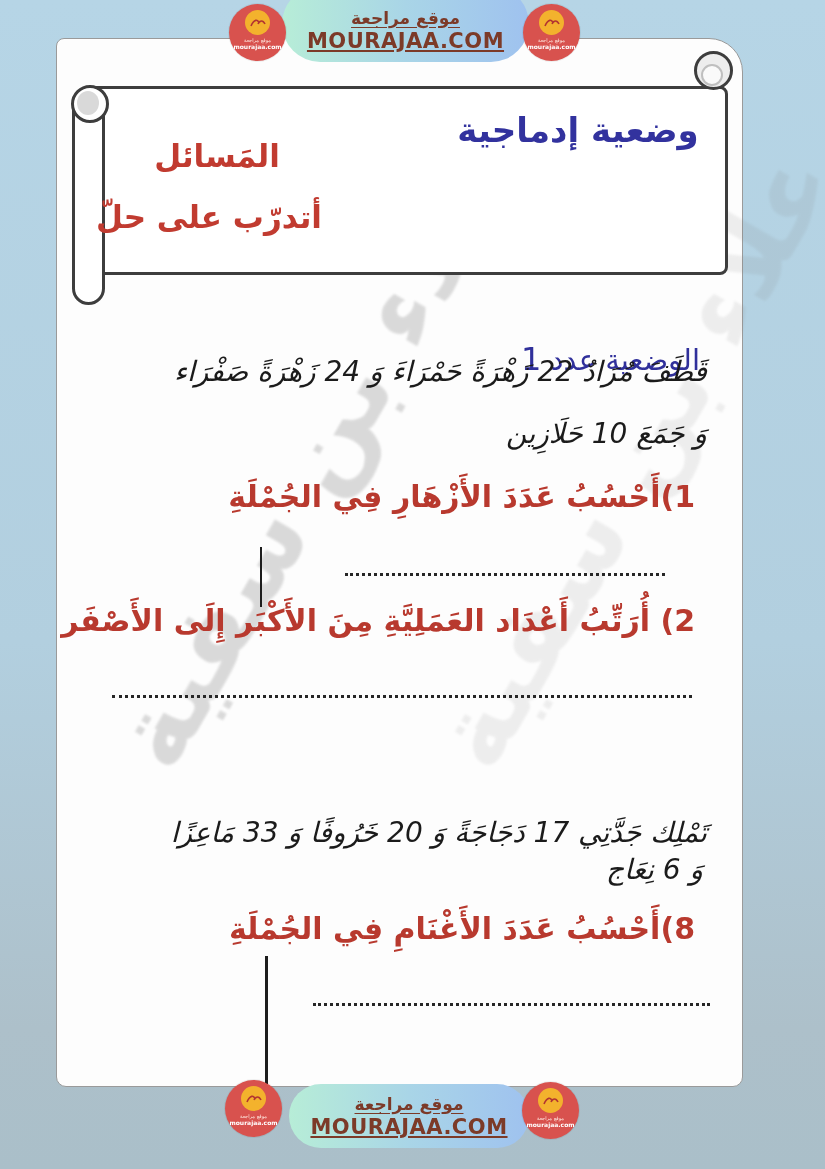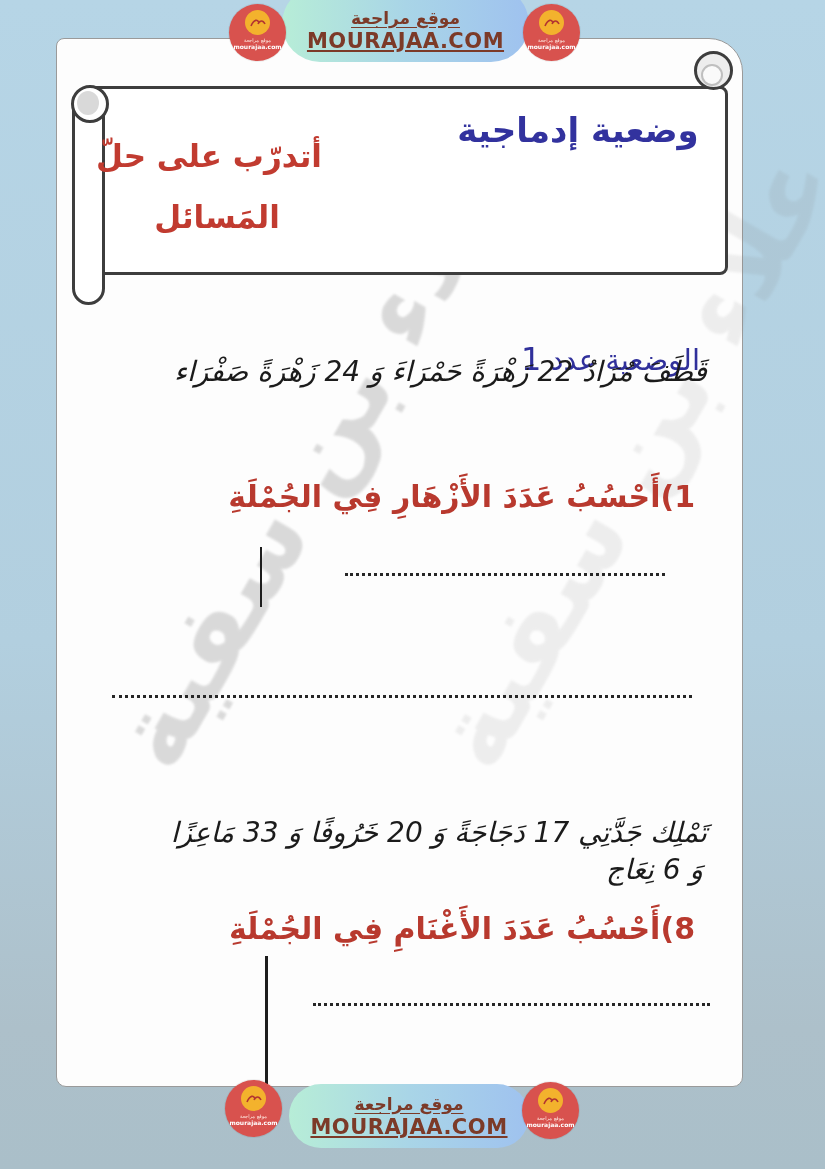--- a/index.html
+++ b/index.html
@@ -94,34 +94,36 @@
   <div class="scroll-rect"></div>
   <div class="scroll-roll"></div>
   <div class="curl curl-tl">
       <div class="curl-inner"></div>
     </div>
   <div class="curl curl-tr">
       <div class="curl-inner"></div>
     </div>
   <div class="scroll-subject">وضعية إدماجية</div>
   <div class="scroll-activity">
+    <div>المَسائل</div>
     <div>أتدرّب على حلّ</div>
-    <div>المَسائل</div>
   </div>
 
   <div class="sec-heading rtl" style="top:293px">
     <span>الوضعية عدد</span>
     <span class="num">1</span>
   </div>
   <div class="statement rtl" style="top:355px">قَطَفَ مُرَادٌ 22 زَهْرَةً حَمْرَاءَ وَ 24 زَهْرَةً صَفْرَاء</div>
+  <div class="statement rtl" style="top:417px">وَ جَمَعَ 10 حَلَازِين</div>
   <div class="question rtl" style="top:479px">1)أَحْسُبُ عَدَدَ الأَزْهَارِ فِي الجُمْلَةِ</div>
 
   <div class="vmark" style="left:260px;top:547px;width:2px;height:60px"></div>
   <div class="dotted" style="left:345px;top:559px;width:320px"></div>
 
+  <div class="question rtl" style="top:603px">2) أُرَتِّبُ أَعْدَاد العَمَلِيَّةِ مِنَ الأَكْبَر إِلَى الأَصْفَر</div>
   <div class="dotted" style="left:112px;top:681px;width:580px"></div>
 
   <div class="statement rtl" style="top:816px">تَمْلِك جَدَّتِي 17 دَجَاجَةً وَ 20 خَرُوفًا وَ 33 مَاعِزًا</div>
   <div class="statement rtl" style="top:853px;right:122px">وَ 6 نِعَاج</div>
   <div class="question rtl" style="top:911px">8)أَحْسُبُ عَدَدَ الأَغْنَامِ فِي الجُمْلَةِ</div>
 
   <div class="vmark" style="left:265px;top:956px;width:3px;height:128px"></div>
   <div class="dotted" style="left:313px;top:989px;width:397px"></div>
 
   <div class="pill pill-top">

